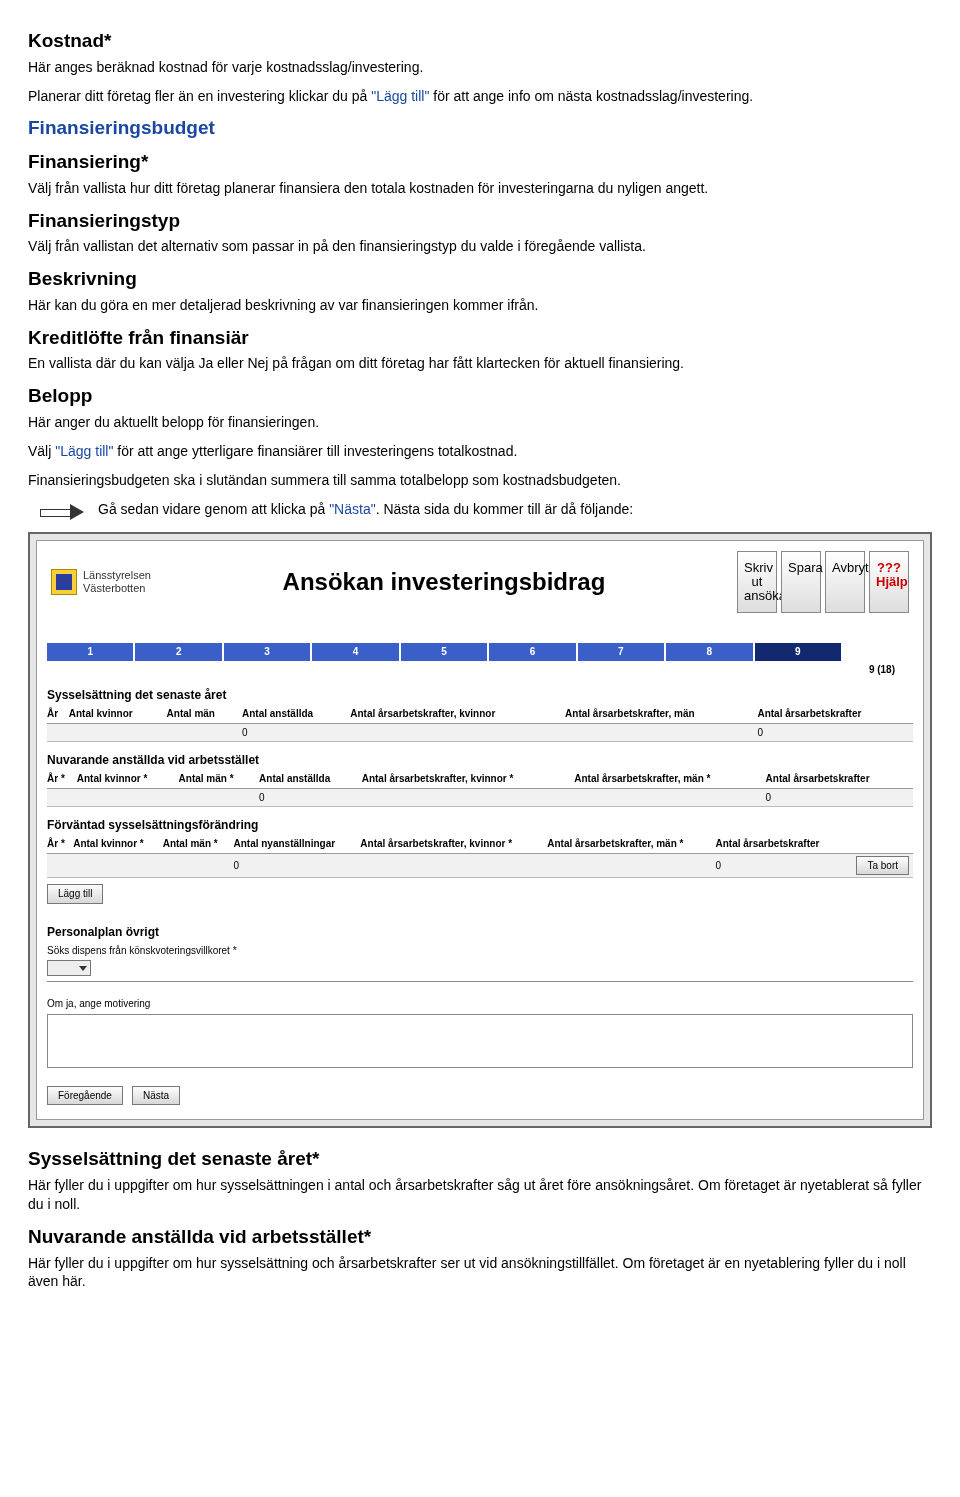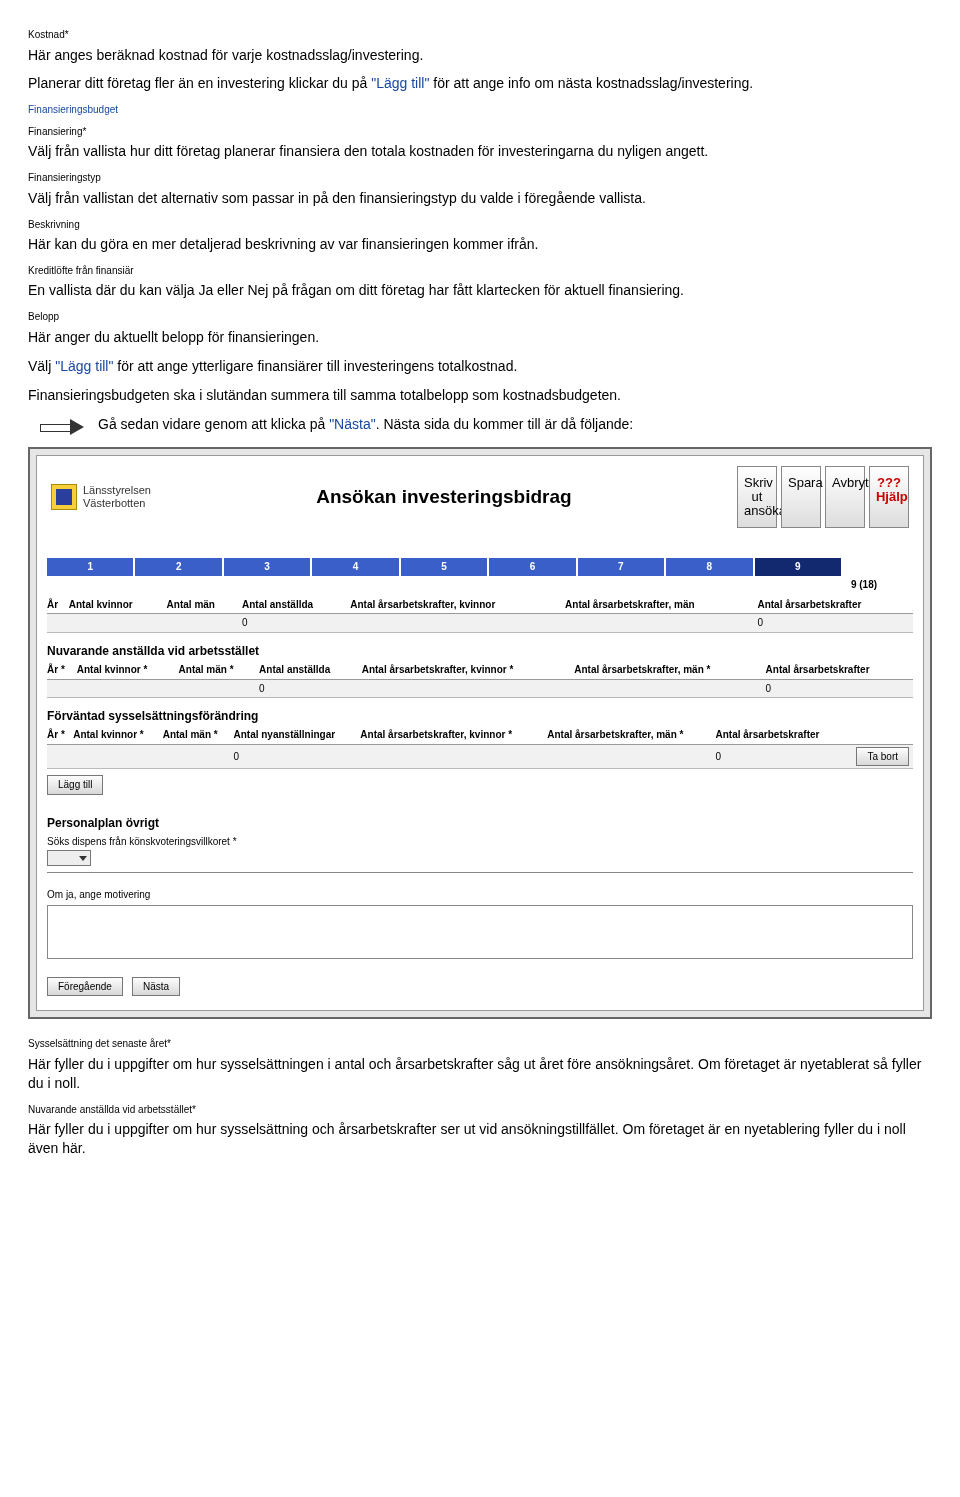--- a/index.html
+++ b/index.html
@@ -5,21 +5,21 @@
   * { box-sizing: border-box; margin: 0; padding: 0; }
   body {
     font-family: Verdana, Arial, sans-serif;
     font-size: 14px;
     color: #000;
     background: #fff;
     width: 960px;
     padding: 20px 28px;
     line-height: 1.35;
   }
-  h3 { font-weight: normal; font-size: 10px; color: #000; margin-top: 8px; }
+  h3 { font-weight: bold; font-size: 19px; color: #000; margin-top: 8px; }
   h3.blue { color: #1947a3; }
   p { margin: 4px 0 10px 0; color: #000; }
   .link-text { color: #1947a3; }
   .arrow-row { display: flex; align-items: flex-start; margin: 6px 0 10px 0; }
   .arrow-icon {
     flex: 0 0 auto;
     width: 46px; height: 20px; margin: 2px 12px 0 12px;
     position: relative;
   }
   .arrow-icon::before {
@@ -47,36 +47,36 @@
     display: flex; align-items: center; justify-content: space-between;
     padding: 2px 4px 8px 4px;
   }
   .brand { display: flex; align-items: center; gap: 6px; }
   .crest {
     width: 26px; height: 26px; background: #f6cf3b; border: 1px solid #aa8a00;
     position: relative;
   }
   .crest::after { content:""; position:absolute; inset:4px; background:#2a3f9c; }
   .brand-text { font-size: 11px; line-height: 1.15; color:#333; }
-  .app-title { font-size: 19px; font-weight: bold; }
+  .app-title { font-size: 24px; font-weight: bold; }
   .head-btns { display: flex; gap: 4px; }
   .hbtn {
     border: 1px solid #888; background: linear-gradient(#fff,#ddd);
     font-size: 13px; padding: 9px 6px; text-align: center; line-height: 1.1;
     width: 40px;
   }
   .help { width: 40px; color:#c00; font-weight:bold; }
   .steps { display:flex; align-items:center; gap:0; margin: 6px 0 4px 0; }
   .step {
     flex:1; height:18px; background:#3a5fc8; color:#fff;
     border-right:2px solid #fff; display:flex; align-items:center; justify-content:center;
     font-size:10px; font-weight:bold;
   }
   .step.active { background:#12296f; }
-  .step-count { width:70px; font-size:10px; font-weight:bold; text-align:left; padding-left:8px; color:#000;margin-top:36px;}
+  .step-count { width:70px; font-size:10px; font-weight:bold; text-align:center; padding-left:8px; color:#000;margin-top:36px;}
   .section-title { font-weight:bold; font-size:12px; margin:10px 0 2px 0; color:#000;}
   .tbl { width:100%; border-collapse:collapse; font-size:10px; color:#000;}
   .tbl th { text-align:left; font-weight:bold; padding:2px 4px 2px 0; vertical-align:bottom; border-bottom:1px solid #999;}
   .tbl td { padding:2px 4px 2px 0; border-bottom:1px solid #bbb; background:#f1f1f1;}
   .tbl td.num { text-align:left; }
   .btn-small {
     border:1px solid #777; background:linear-gradient(#fdfdfd,#d8d8d8);
     font-size:10px; padding:2px 10px; display:inline-block; margin:6px 6px 0 0;
   }
   .two-col { display:flex; gap:18px; margin-top:10px;}
@@ -160,20 +160,21 @@
       <span class="step">4</span>
       <span class="step">5</span>
       <span class="step">6</span>
       <span class="step">7</span>
       <span class="step">8</span>
       <span class="step active">9</span>
       <span class="step-count">9 (18)</span>
     </div>
 
     
+    <div class="section-title">Sysselsättning det senaste året</div>
     <table class="tbl">
       <tbody>
           <tr>
         <th>År</th>
         <th>Antal kvinnor</th>
         <th>Antal män</th>
         <th>Antal anställda</th>
         <th>Antal årsarbetskrafter, kvinnor</th>
         <th>Antal årsarbetskrafter, män</th>
         <th>Antal årsarbetskrafter</th>

